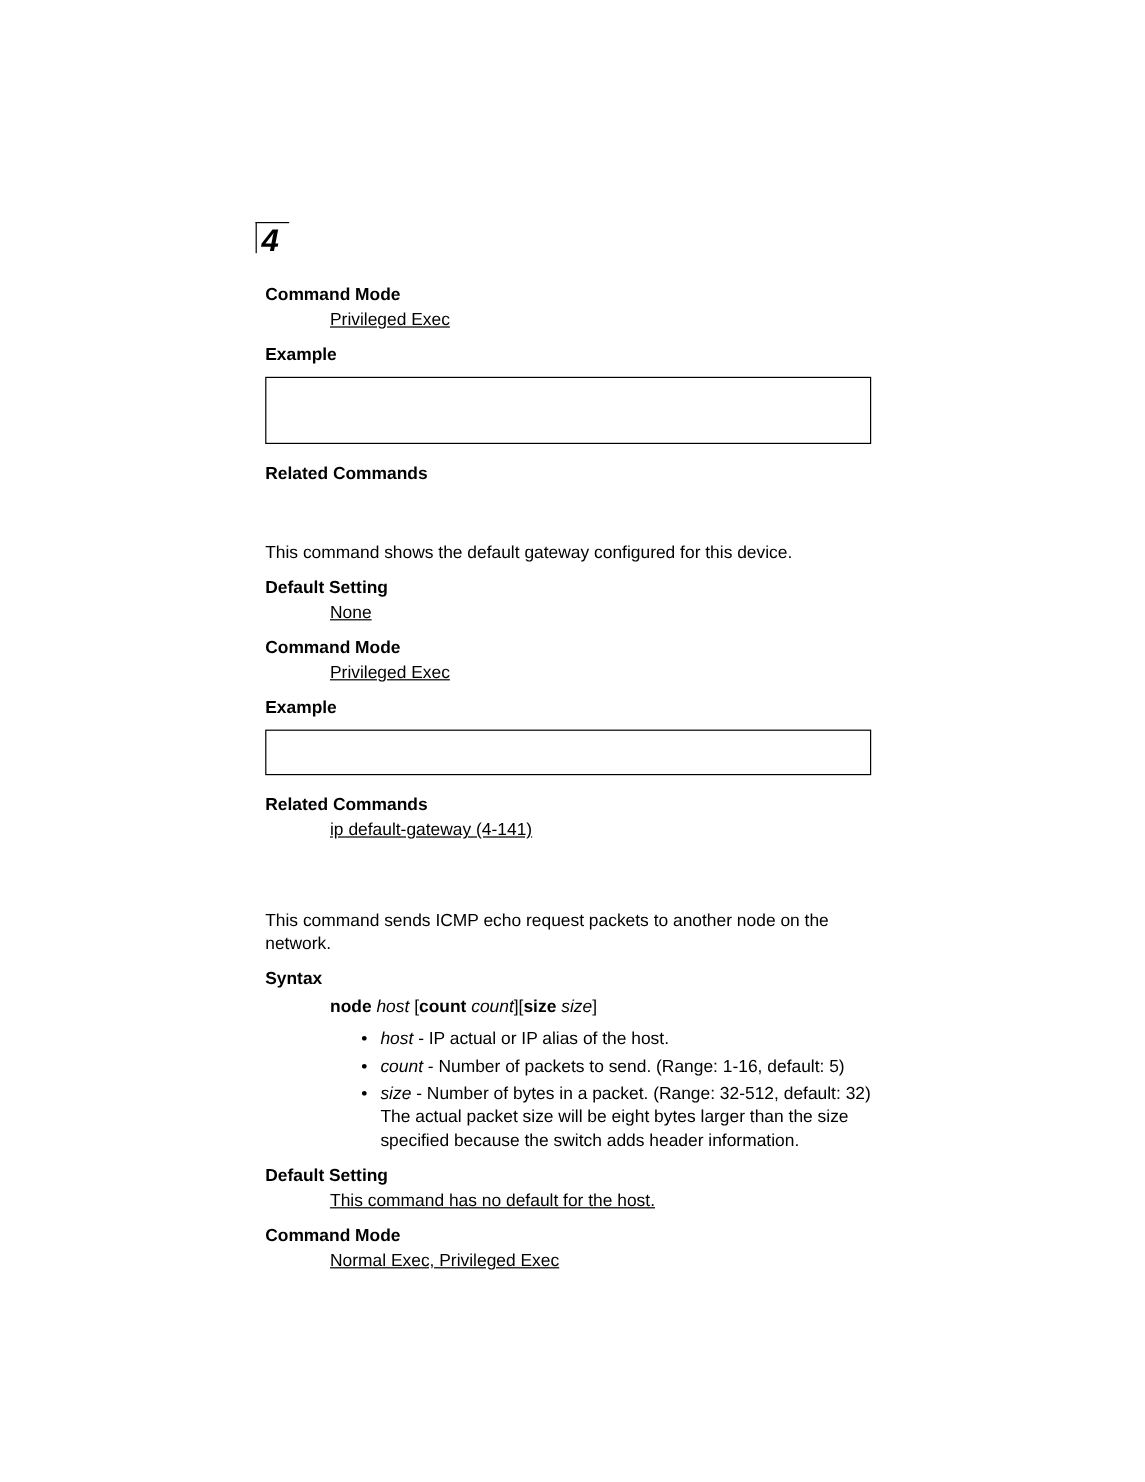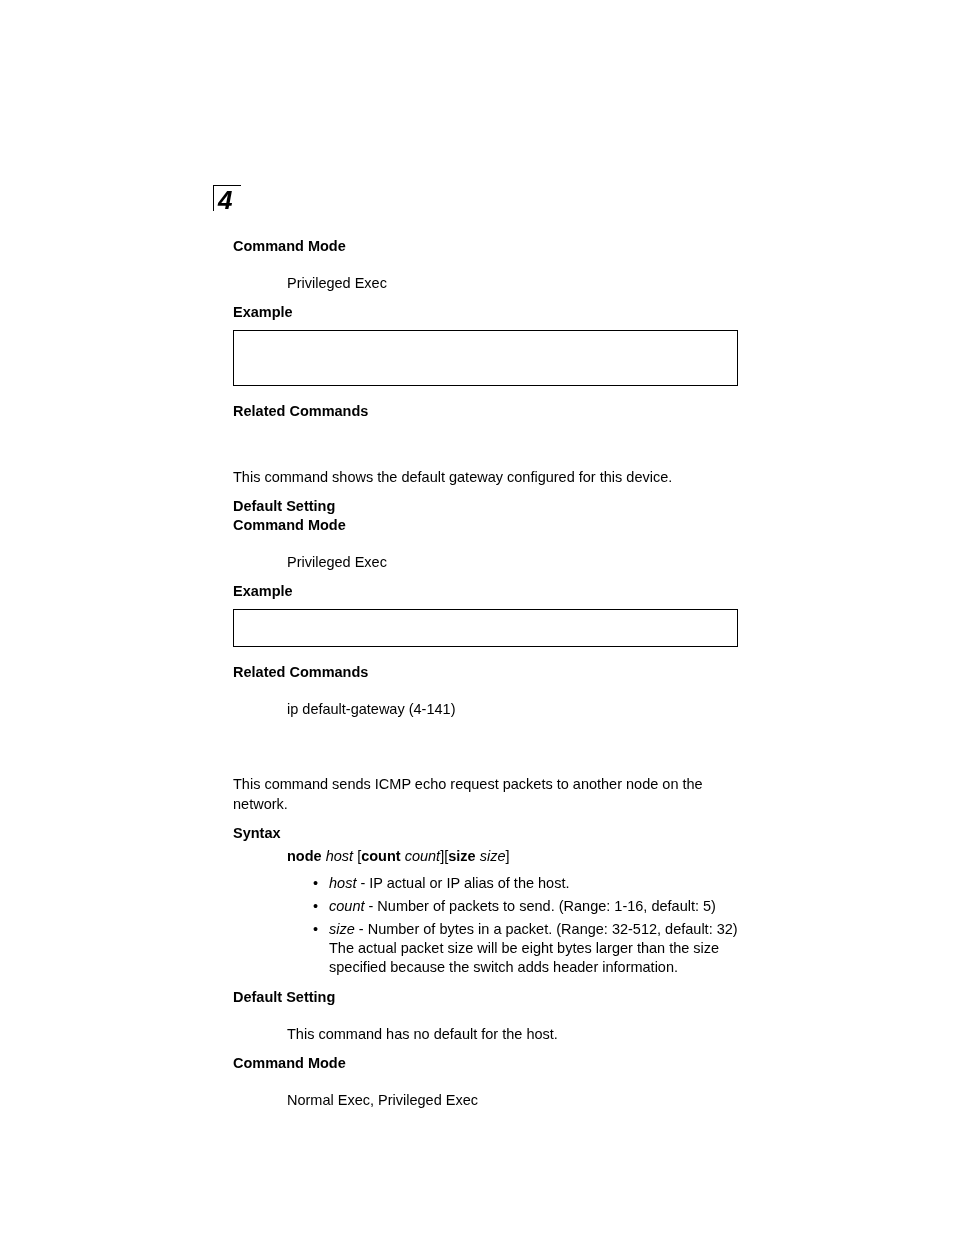--- a/index.html
+++ b/index.html
@@ -35,31 +35,32 @@
     line-height: 24px;
     font-style: italic;
     position: absolute;
     left: 4px;
     top: 2px;
     letter-spacing: -1px;
   }
   .content {
     position: absolute;
     top: 237px;
-    left: 233px;
+    left: 221px;
     width: 505px;
     font-size: 14.5px;
     line-height: 1.32;
   }
   .h {
     font-weight: bold;
     margin: 0;
   }
   .body-indent {
-    margin: 18px 0 10px 54px;
+    margin: 2px 0 10px 54px;
+    text-decoration: underline;
   }
   .body-flat {
     margin: 10px 0 10px 0;
   }
   .block-spacer-lg { height: 36px; }
   .example-box {
     border: 1px solid #000;
     height: 54px;
     margin: 8px 0 16px 0;
   }
@@ -107,20 +108,21 @@
     <p class="h">Example</p>
     <div class="example-box"></div>
 
     <p class="h">Related Commands</p>
 
     <div class="block-spacer-lg"></div>
 
     <p class="body-flat">This command shows the default gateway configured for this device.</p>
 
     <p class="h">Default Setting</p>
+    <p class="body-indent">None</p>
 
     <p class="h">Command Mode</p>
     <p class="body-indent">Privileged Exec</p>
 
     <p class="h">Example</p>
     <div class="example-box-sm"></div>
 
     <p class="h">Related Commands</p>
     <p class="body-indent">ip default-gateway (4-141)</p>
 

